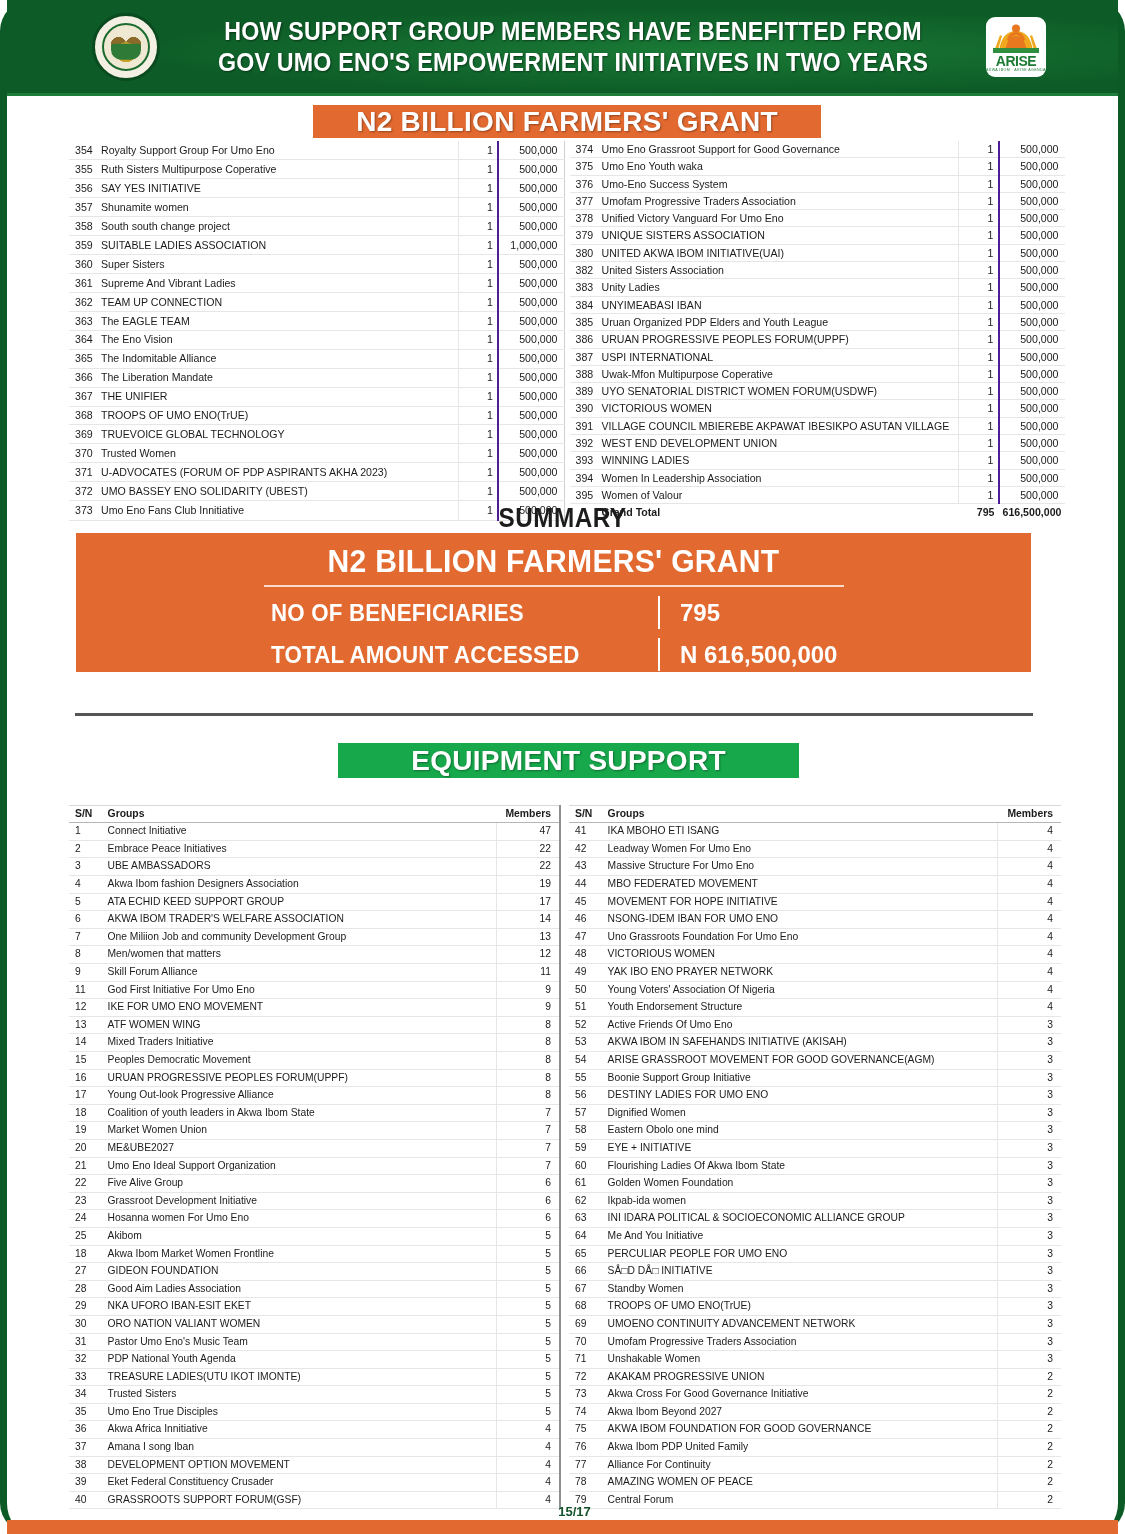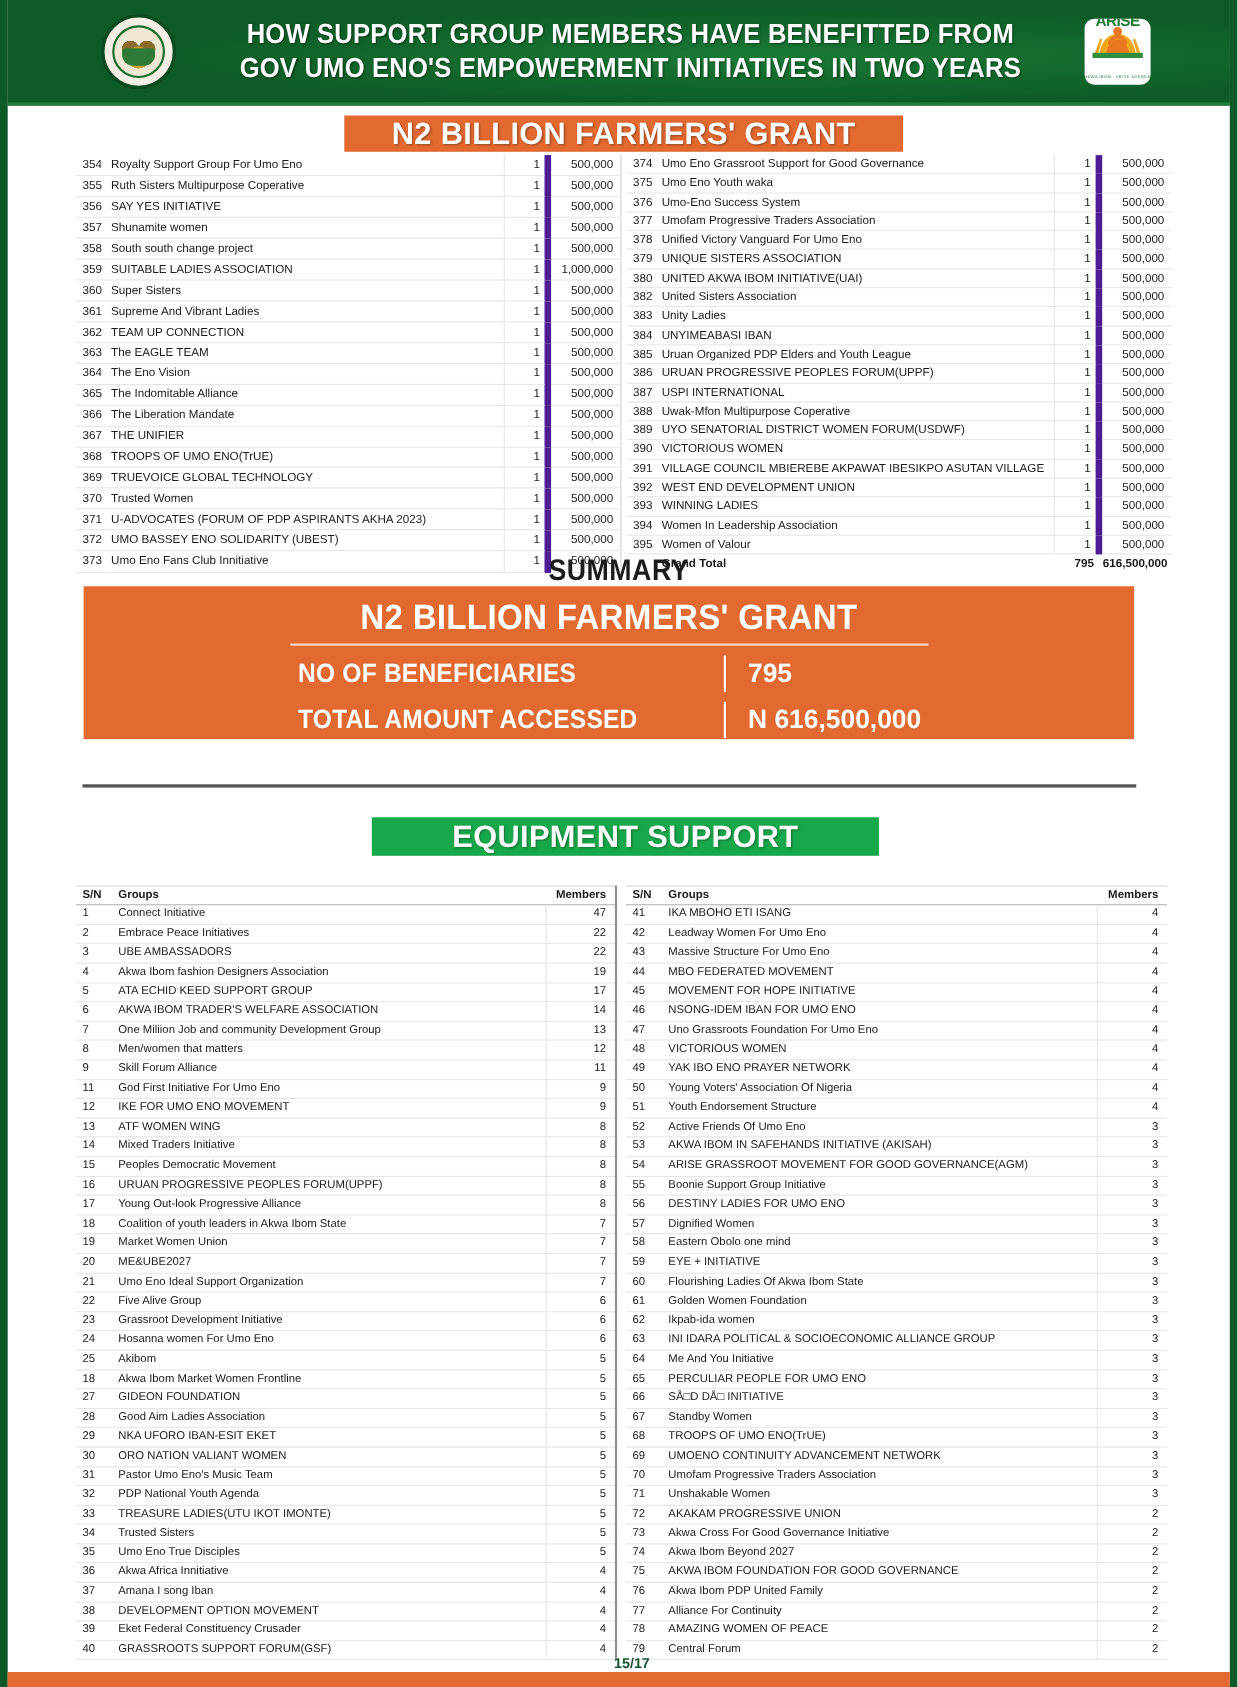--- a/index.html
+++ b/index.html
@@ -10,20 +10,21 @@
     font-family: "Liberation Sans", sans-serif;
     overflow: hidden;
   }
   .page {
     position: relative;
     width: 1125px;
     height: 1534px;
     background: #ffffff;
     border-left: 7px solid #0c5b27;
     border-right: 7px solid #0c5b27;
+    border-radius: 31px;
   }
 
   
   .header {
     position: absolute;
     left: 0; top: 0;
     width: 1111px;
     height: 96px;
     background: #0d5b27;
     background-image: radial-gradient(ellipse at 62% 55%, #1a7a36 0%, #0d5b27 60%);
@@ -81,21 +82,20 @@
     background: #ffffff;
     border-radius: 9px;
     flex: 0 0 auto;
     position: relative;
     overflow: hidden;
     display: flex;
     flex-direction: column;
     align-items: center;
     justify-content: flex-end;
     padding-bottom: 5px;
-    gap: 42px;
   }
   .arise-logo .rays {
     position: absolute;
     left: 50%; top: 6px;
     transform: translateX(-50%);
     width: 46px; height: 30px;
   }
   .arise-logo .word {
     font-size: 14px;
     font-weight: bold;
@@ -158,21 +158,21 @@
     padding: 0 4px;
     height: 16.3px;
     line-height: 16.3px;
     overflow: hidden;
     white-space: nowrap;
     font-weight: normal;
   }
   table.dt .c-sn   { width: 28px; text-align: left; padding-left: 6px; }
   table.dt .c-name { text-align: left; }
   table.dt .c-qty  { width: 40px; text-align: right; border-left: 1px solid #e6e6e6; }
-  table.dt .c-amt  { width: 66px; text-align: right; padding-right: 6px; border-left: 6px solid #4c1d95; }
+  table.dt .c-amt  { width: 66px; text-align: right; padding-right: 6px; border-left: 2px solid #4c1d95; }
 
   
   .grant-left  { width: 495px; }
   .grant-left .c-name { width: 361px; }
   .grant-right { width: 495px; margin-left: 5px; }
   .grant-right .c-name { width: 361px; }
   .grant-left  { border-right: 1px solid #cfcfcf; }
 
   .grant-right tr.total td {
     font-weight: bold;

